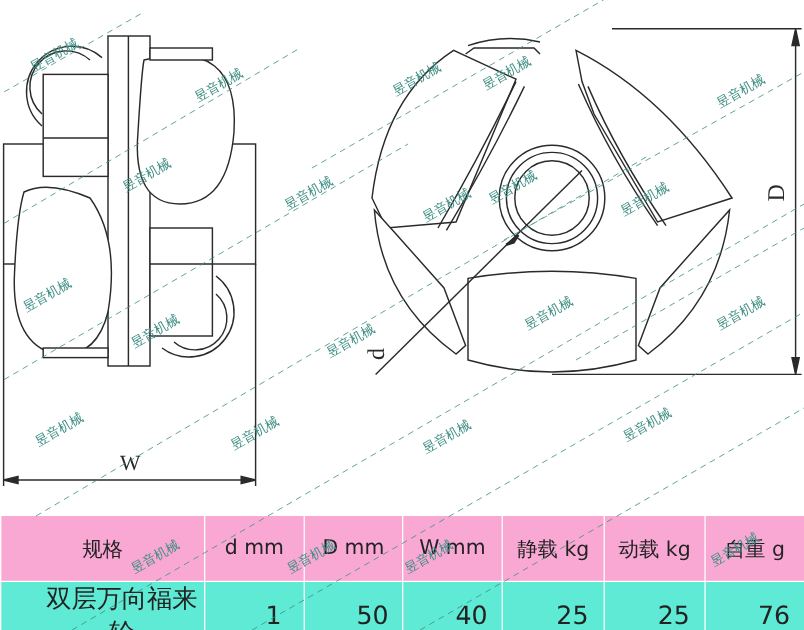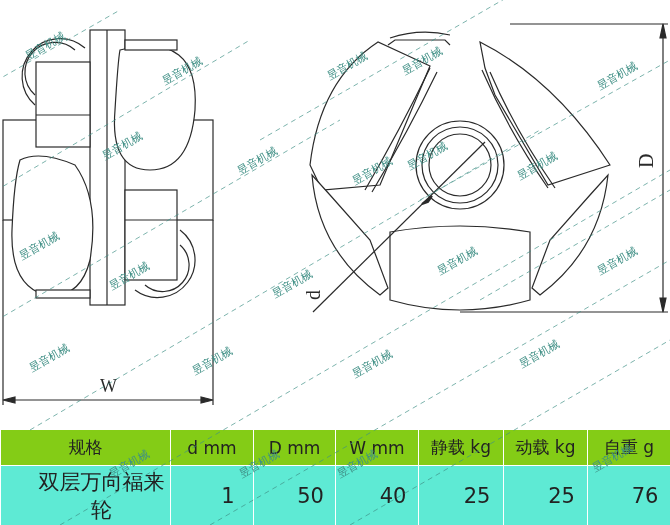--- a/index.html
+++ b/index.html
@@ -3,21 +3,21 @@
 <meta charset="utf-8">
 <style>
   html, body { margin: 0; padding: 0; background: #ffffff; }
   body { width: 670px; height: 525px; position: relative; overflow: hidden;
          font-family: "DejaVu Sans", "Liberation Sans", sans-serif; }
   .drawing { position: absolute; left: 0; top: 0; width: 670px; height: 430px; }
   .spec-table { position: absolute; left: 0; top: 430px; width: 670px; height: 95px;
                 border-collapse: collapse; table-layout: fixed; }
   .spec-table th, .spec-table td { border-left: 1px solid #ffffff; border-right: 1px solid #ffffff;
                 text-align: center; color: #222; font-weight: normal; padding: 0; }
-  .spec-table th { background: #84cc16; height: 35px; font-size: 17px; border-bottom: 1px solid #ffffff; }
+  .spec-table th { background: #f9a8d4; height: 54px; font-size: 17px; border-bottom: 1px solid #ffffff; }
   .spec-table td { background: #5eead4; height: 47px; font-size: 21px; padding-left: 32px; }
   .watermark-layer { position: absolute; left: 0; top: 0; width: 670px; height: 525px; pointer-events: none; }
   .wm-text { font-size: 11px; fill: #3f8f85; }
 </style>
 </head>
 <body>
 
 <svg class="drawing" viewBox="0 0 670 430" xmlns="http://www.w3.org/2000/svg">
   <g fill="none" stroke="#2a2a2a" stroke-width="1.2">
 

